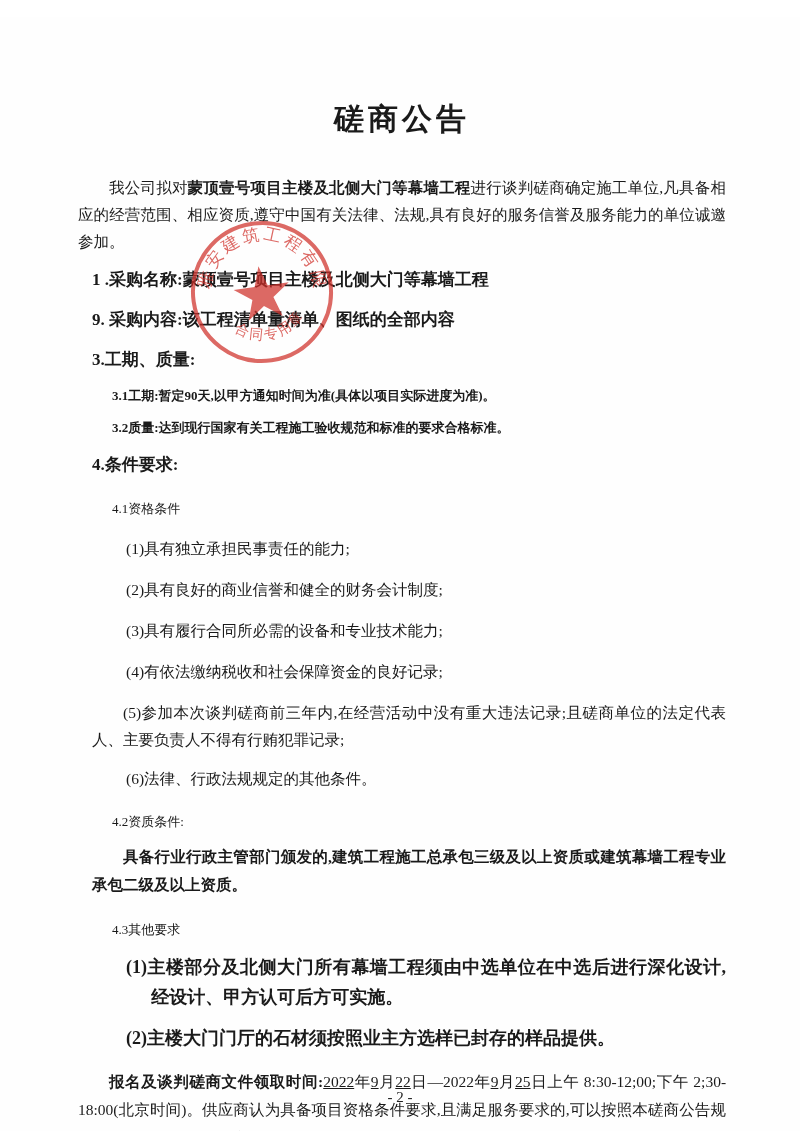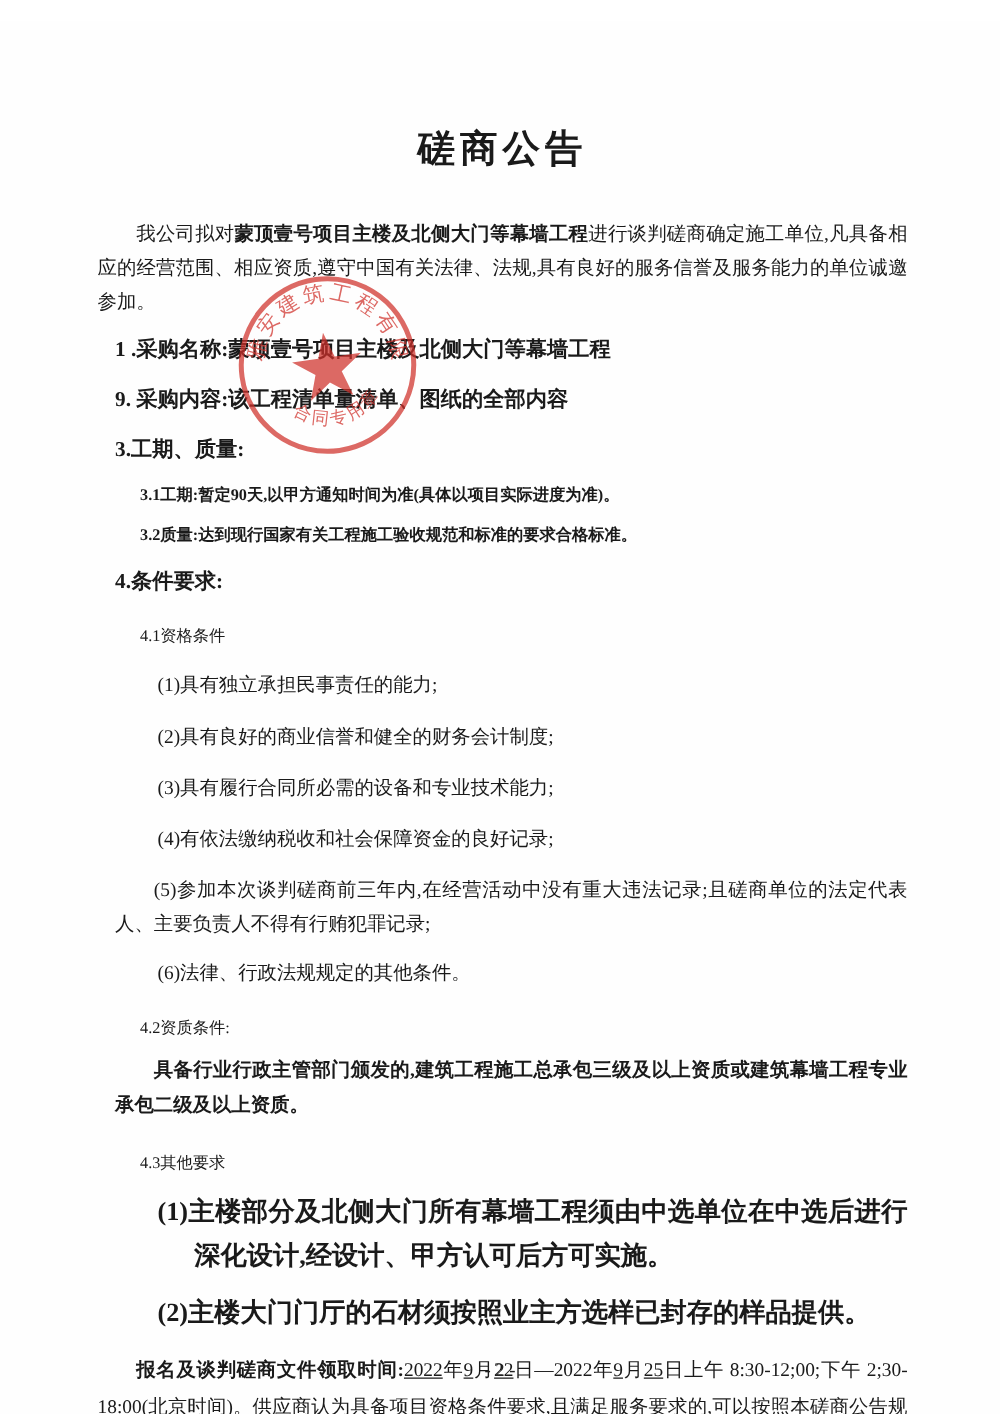--- a/index.html
+++ b/index.html
@@ -61,21 +61,21 @@
   .lvl2-normal {
     font-size: 13px;
     margin-left: 34px;
   }
   .item {
     font-size: 15.5px;
     margin-left: 48px;
   }
   .hang {
     font-weight: bold;
-    font-size: 21px;
+    font-size: 18px;
     margin-left: 48px;
     padding-left: 1.4em;
     text-indent: -1.4em;
   }
   .notice-block {
     font-size: 15.5px;
     line-height: 1.85;
     text-align: justify;
     text-indent: 2em;
     margin-top: 14px;

